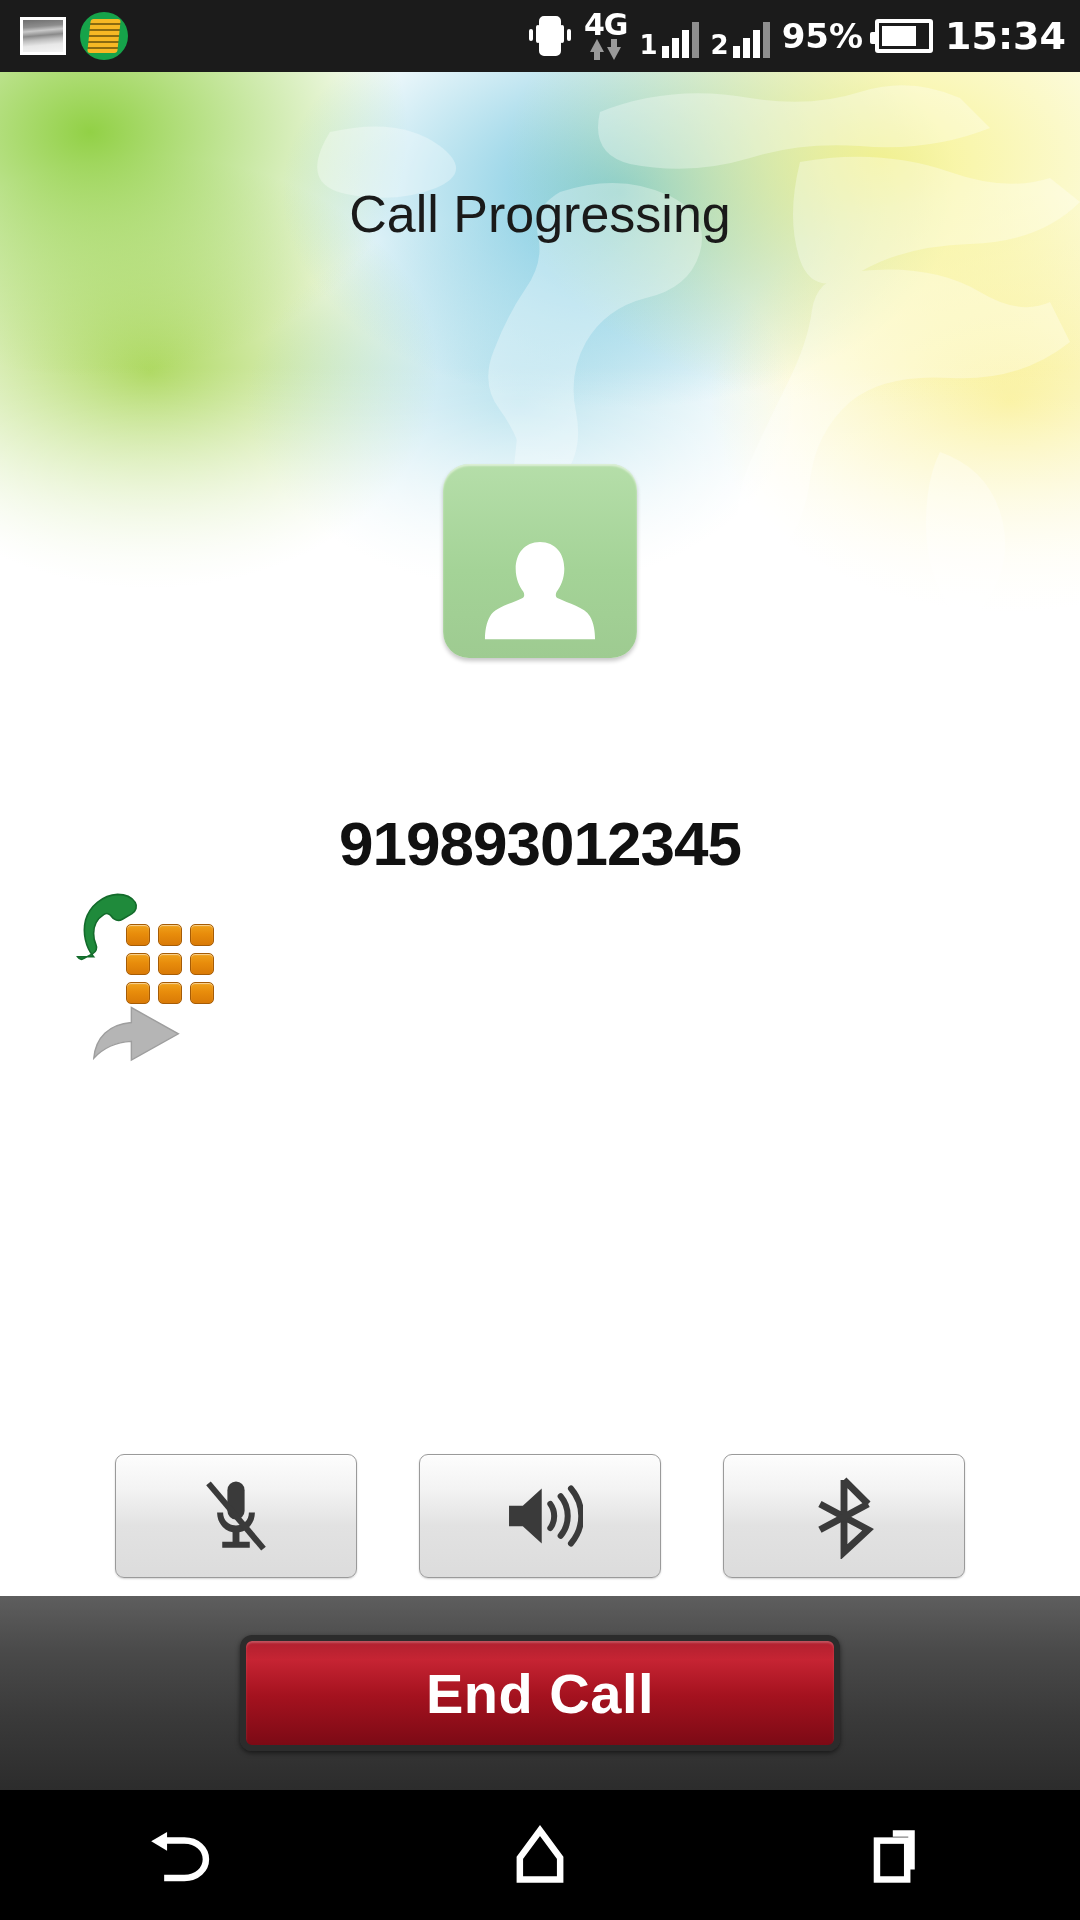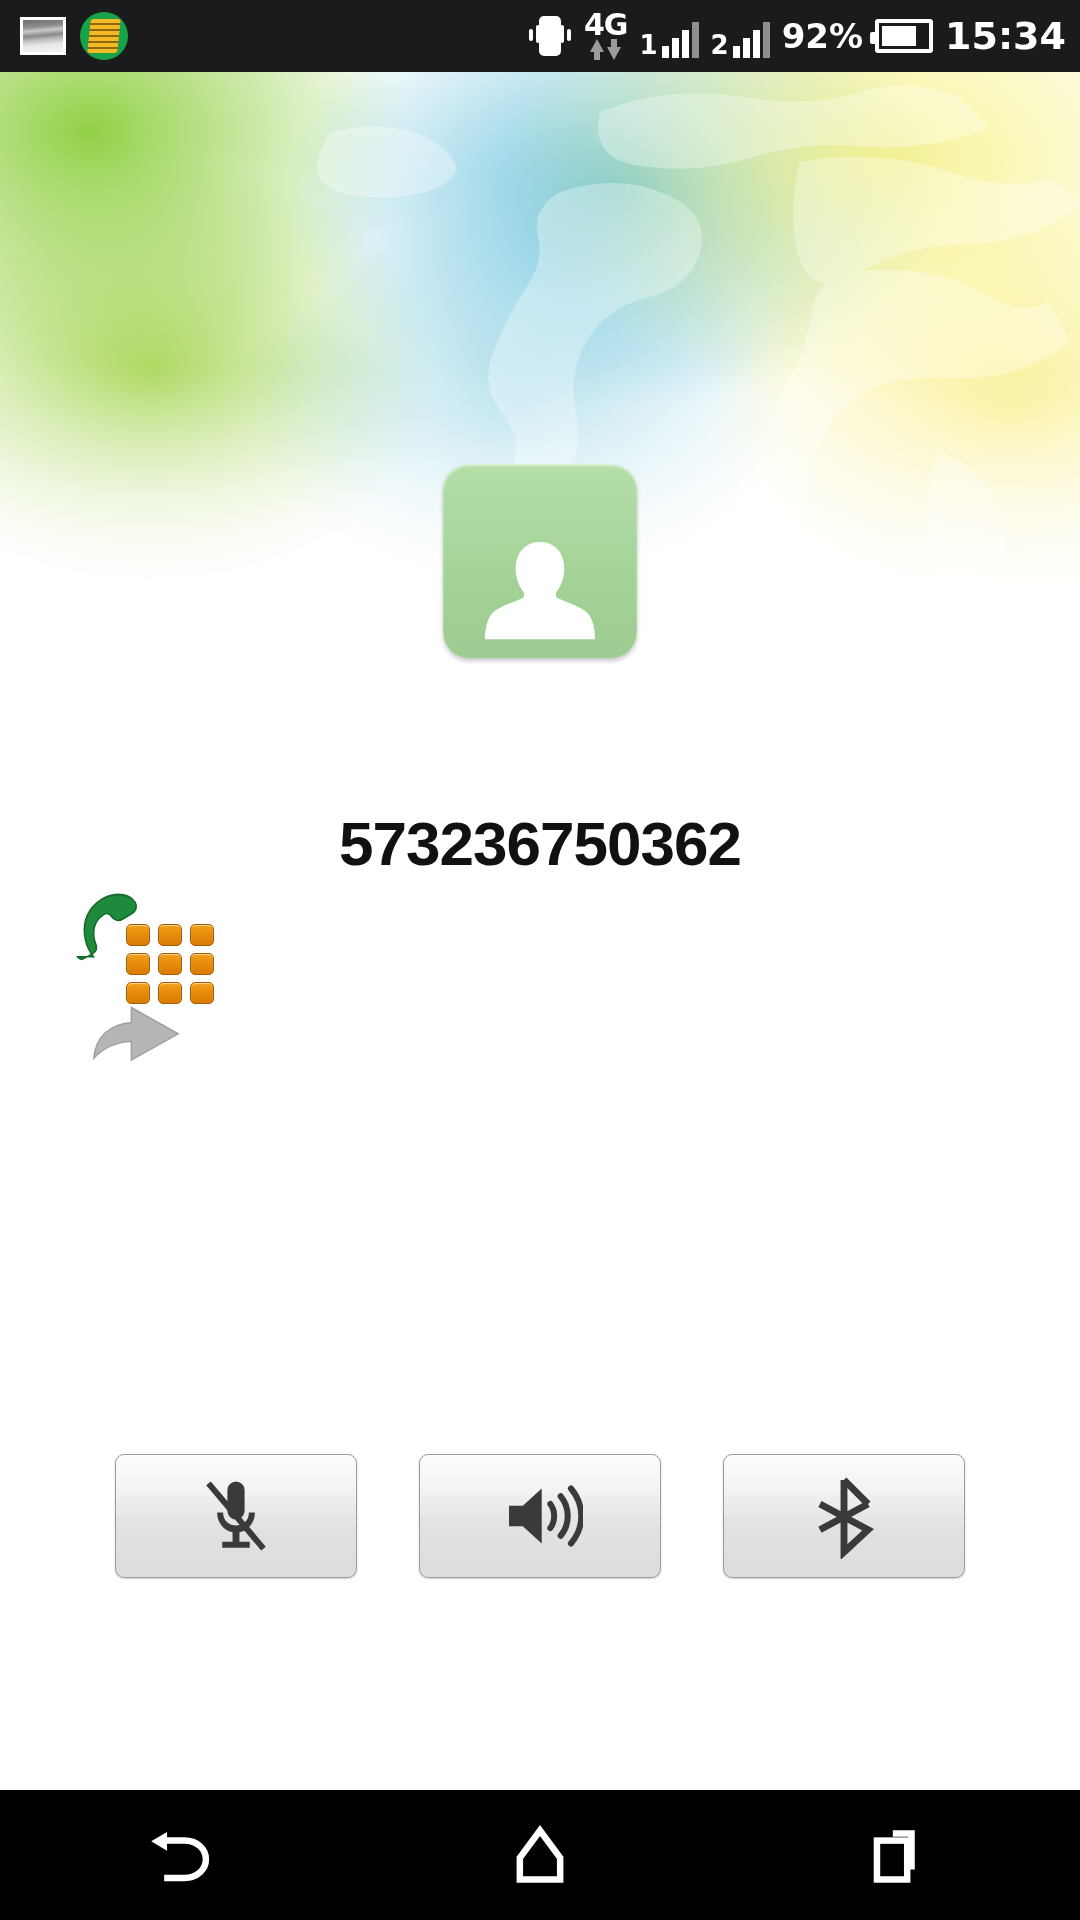--- a/index.html
+++ b/index.html
@@ -185,21 +185,21 @@
       </div>
 
       <div class="sig">
         <span class="num">2</span>
         <b class="b1"></b>
           <b class="b2"></b>
           <b class="b3"></b>
           <b class="b4"></b>
       </div>
 
-      <span class="batt-pct">92%</span>
+      <span class="batt-pct">95%</span>
       <div class="ic-batt">
           <i></i>
         </div>
       <span class="clock">15:34</span>
     </div>
   </div>
 
   <div class="callbody">
     <div class="bg"></div>
 
@@ -210,28 +210,29 @@
         <path d="M520 330 q26 10 34 44 q8 36 34 54 q26 18 20 52 q-6 34 -30 54 q-24 20 -30 -14 q-6 -34 -22 -62 q-16 -28 -12 -64 q4 -36 6 -64z"></path>
         <path d="M800 90 q80 -14 150 10 q56 20 100 6 l30 24 q-40 40 -110 42 q-66 2 -110 28 q-46 28 -60 -12 q-14 -42 0 -98z"></path>
         <path d="M850 200 q80 -10 130 20 q40 24 70 10 l20 40 q-50 40 -120 36 q-66 -4 -100 24 q-34 30 -40 78 q-6 48 -34 76 q-28 28 -36 -12 q-8 -42 10 -82 q18 -40 38 -80 q20 -40 24 -72 q4 -30 38 -38z"></path>
         <path d="M940 380 q46 16 60 60 q14 44 -10 84 q-24 40 -44 6 q-20 -34 -20 -78 q0 -44 14 -72z"></path>
         <path d="M330 60 q70 -16 110 14 q34 26 -4 42 q-40 16 -90 6 q-48 -10 -16 -62z"></path>
       </g>
     </svg>
 
     <div class="bg-fade"></div>
 
+    <div class="call-state">Call Progressing</div>
 
     <div class="avatar">
       <svg viewBox="0 0 100 100">
         <path fill="#ffffff" d="M50 14c-12 0-19 9-19 21 0 8 3 14 6 18 1 2 1 4-1 5-8 4-21 7-25 14-3 5-4 12-4 18h86c0-6-1-13-4-18-4-7-17-10-25-14-2-1-2-3-1-5 3-4 6-10 6-18 0-12-7-21-19-21z"></path>
       </svg>
     </div>
 
-    <div class="contact-number">573236750362</div>
+    <div class="contact-number">919893012345</div>
 
     <div class="sidetools">
       <div class="dialpad-icon">
         <svg class="handset" viewBox="0 0 100 100">
           <path fill="#1f8a3b" stroke="#136b2b" stroke-width="2" d="M22 86c-10-12-14-30-10-46C17 23 33 9 52 8c10 0 18 4 22 10 3 5 1 11-4 14l-12 7c-5 3-11 1-14-4-2-3-6-4-9-2-8 5-13 14-13 24 0 5 1 10 3 14 2 4 0 9-4 11l-11 6c-3 2-6 1-8-2z"></path>
         </svg>
         <div class="grid3">
           <span></span>
             <span></span>
             <span></span>
@@ -274,20 +275,23 @@
       <div class="ctrl">
         <svg viewBox="0 0 100 100">
           <path fill="none" stroke="#3a3a3a" stroke-width="8" stroke-linejoin="miter" d="M50 8v84l28-26-56-30m56 0L50 8"></path>
           <path fill="none" stroke="#3a3a3a" stroke-width="8" d="M22 66l56-30"></path>
         </svg>
       </div>
 
     </div>
   </div>
 
+  <div class="endbar">
+    <div class="end-call">End Call</div>
+  </div>
 
   <div class="navbar">
     <div class="navbtn">
       <svg viewBox="0 0 100 100">
         <path fill="none" stroke="#fff" stroke-width="9" stroke-linecap="butt" d="M24 30h32c18 0 30 12 30 26S74 82 56 82H28"></path>
         <path fill="#fff" d="M32 18L10 31l22 13z"></path>
       </svg>
     </div>
     <div class="navbtn">
       <svg viewBox="0 0 100 100">

